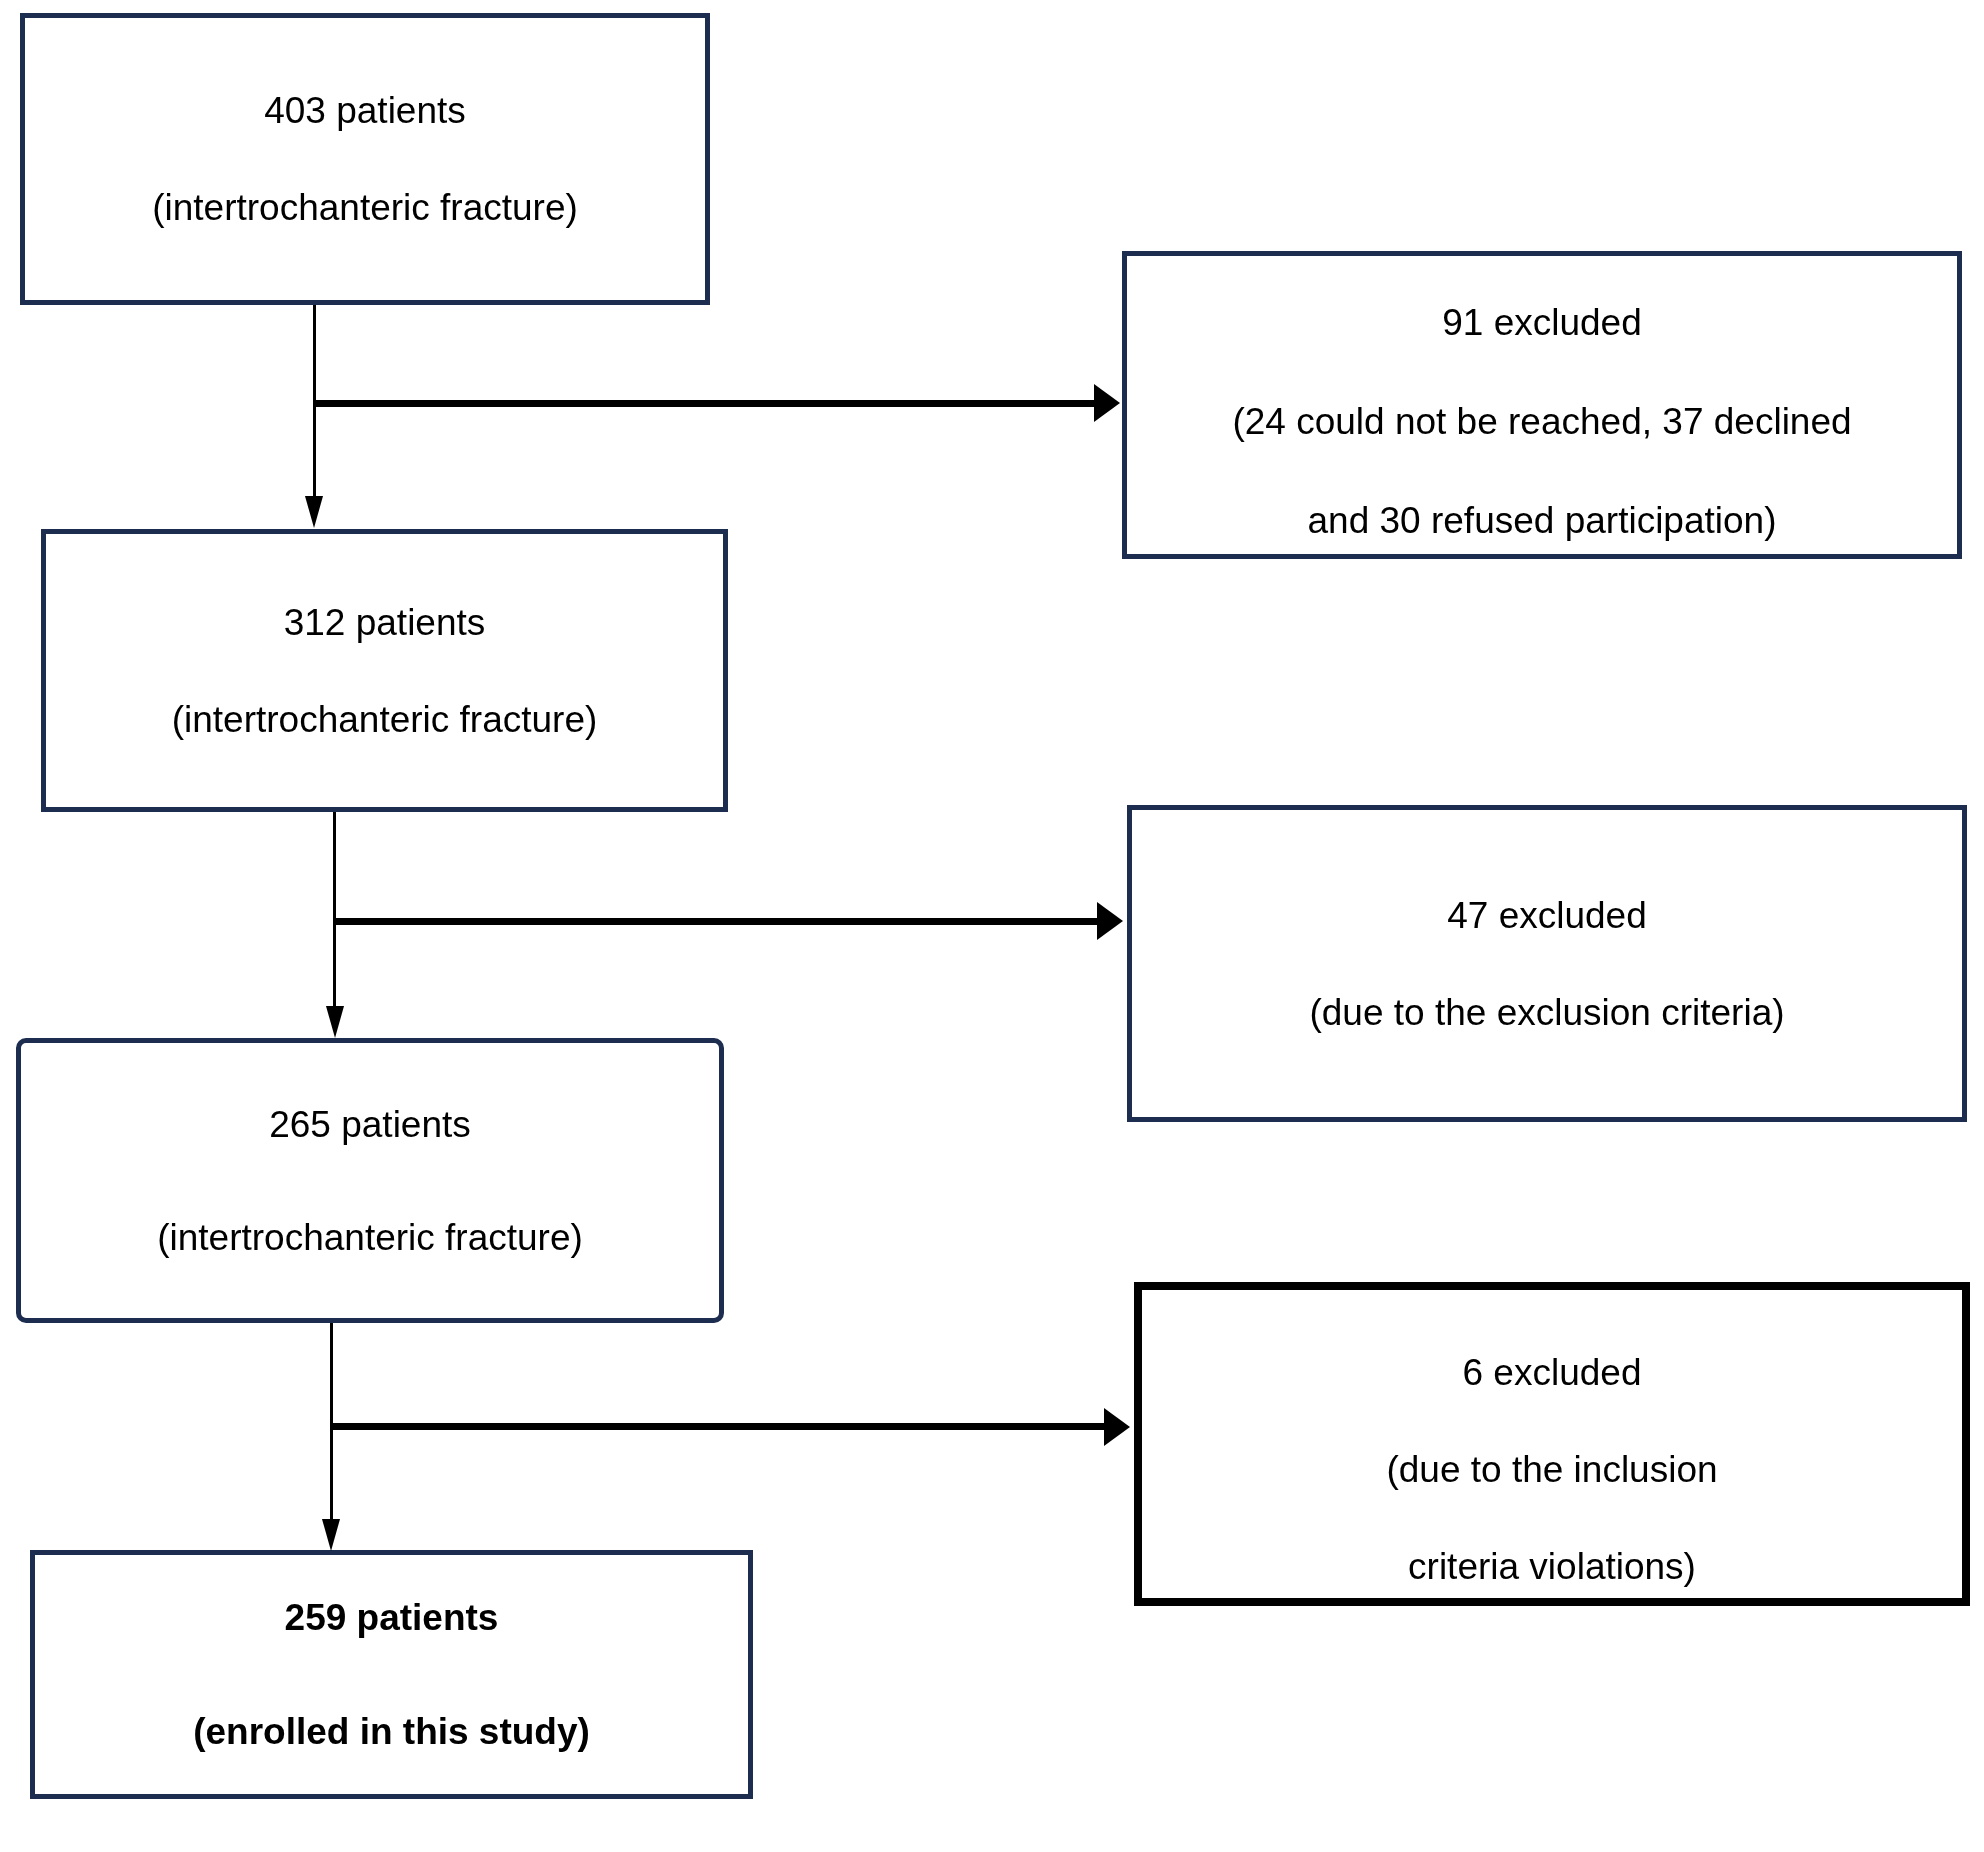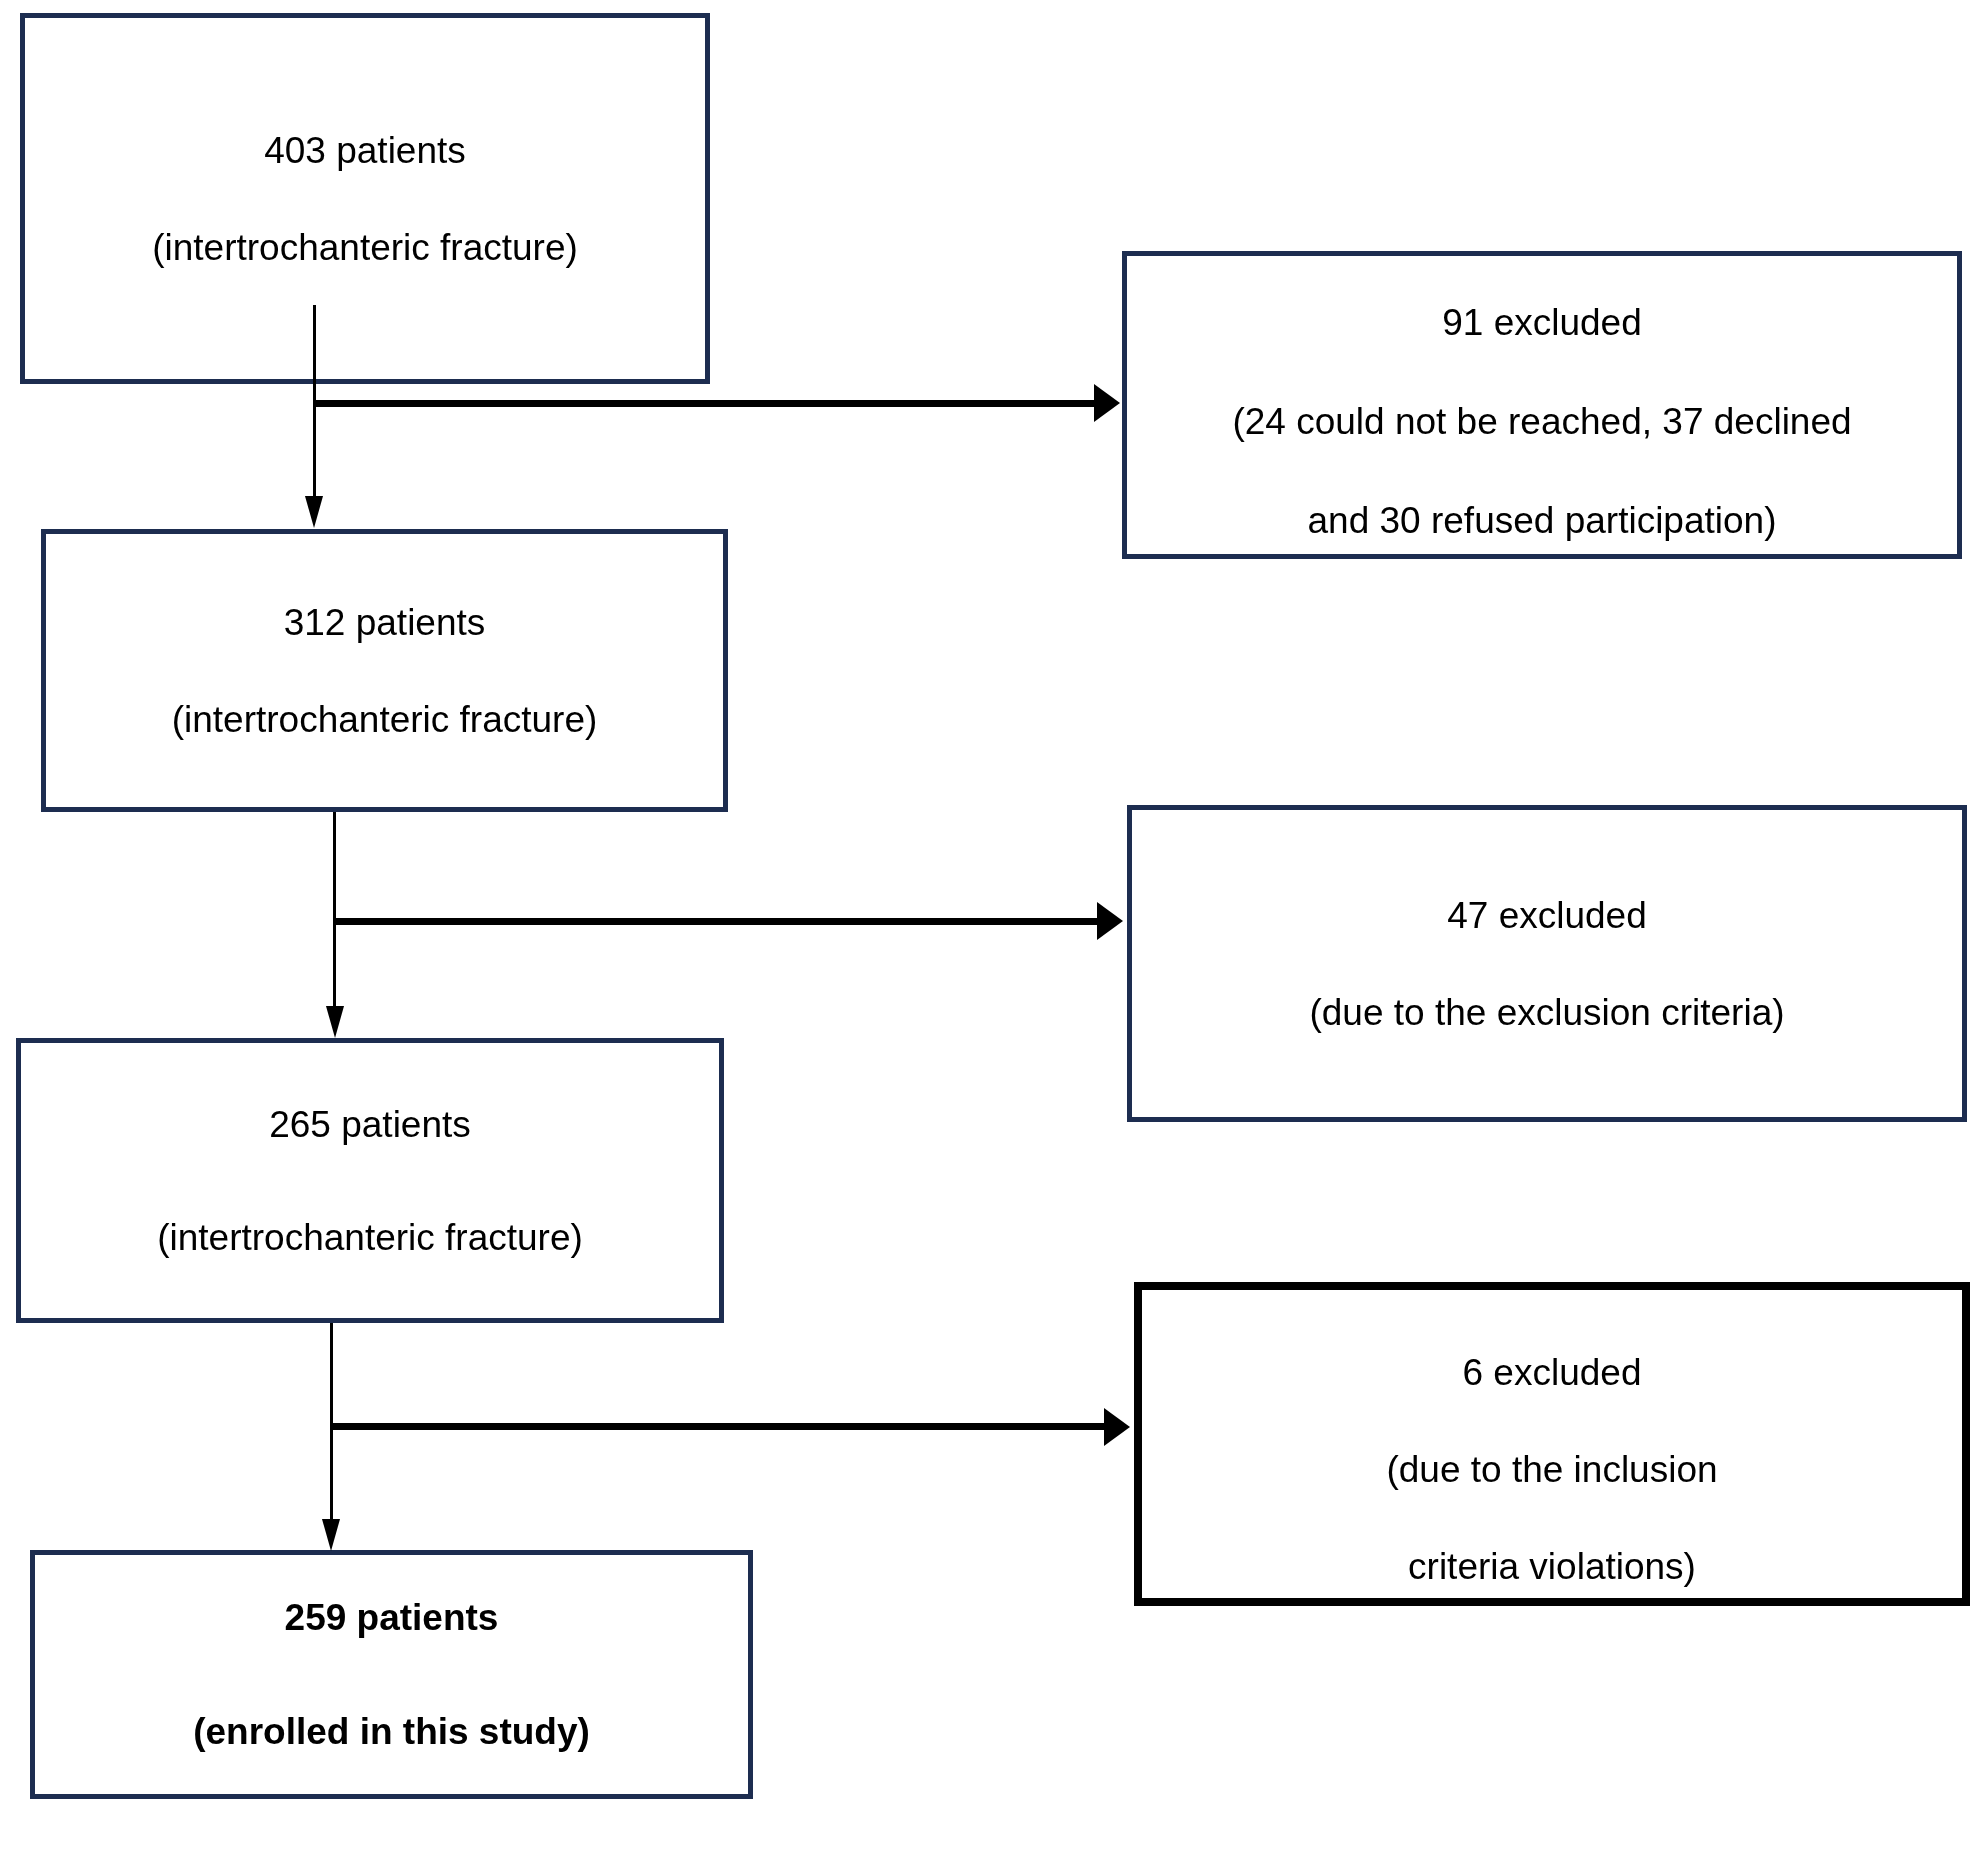--- a/index.html
+++ b/index.html
@@ -35,23 +35,23 @@
   }
   .box.navy { border: 5.7px solid var(--primary-border); }
   .box.black { border: 8.6px solid var(--secondary-border); }
   .line {
     font-size: 37px;
     line-height: 45px;
     color: var(--text);
     white-space: nowrap;
   }
   
-  #box-403 { left: 20px;  top: 13px;   width: 690px;  height: 371px; gap: 52px; }
+  #box-403 { left: 20px;  top: 13px;   width: 690px;  height: 292px; gap: 52px; }
   #box-312 { left: 30px;  top: 529px;  width: 687px;  height: 283px; gap: 52px; margin-left: 11px; }
-  #box-265 { left: 16px;  top: 1038px; width: 708px;  height: 285px; gap: 68px; }
+  #box-265 { left: 16px;  top: 1038px; width: 708px;  height: 285px; gap: 68px; border-radius: 10px; }
   #box-259 { left: 30px;  top: 1550px; width: 723px; height: 249px; gap: 69px; font-weight: bold; }
   
   #box-excl-91 { left: 1122px; top: 251px;  width: 840px; height: 308px; gap: 54px; padding-top: 32px; justify-content: center; }
   #box-excl-47 { left: 1127px; top: 805px; width: 840px; height: 317px; gap: 52px; }
   #box-excl-6  { left: 1134px; top: 1282px; width: 836px; height: 324px; gap: 52px; padding-top: 50px; }
 
   
   .vshaft {
     position: absolute;
     width: 2.9px;

